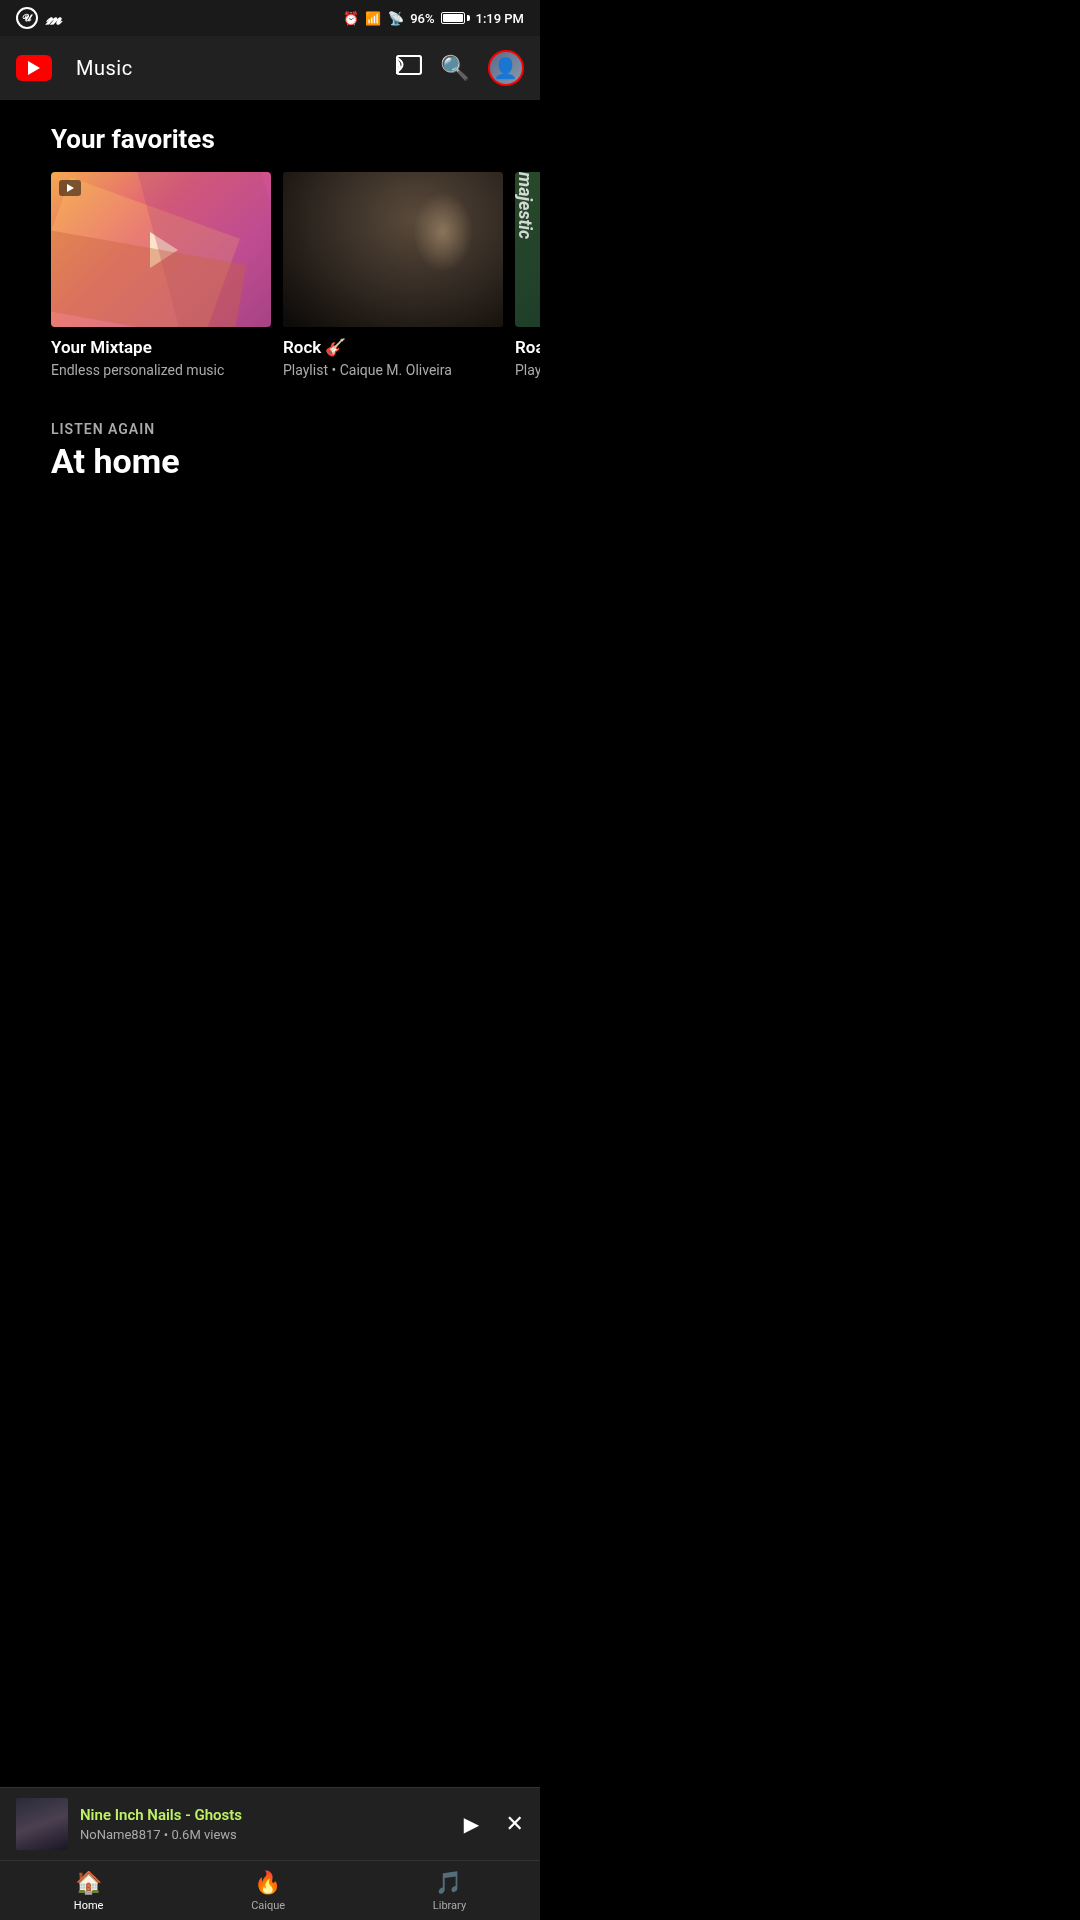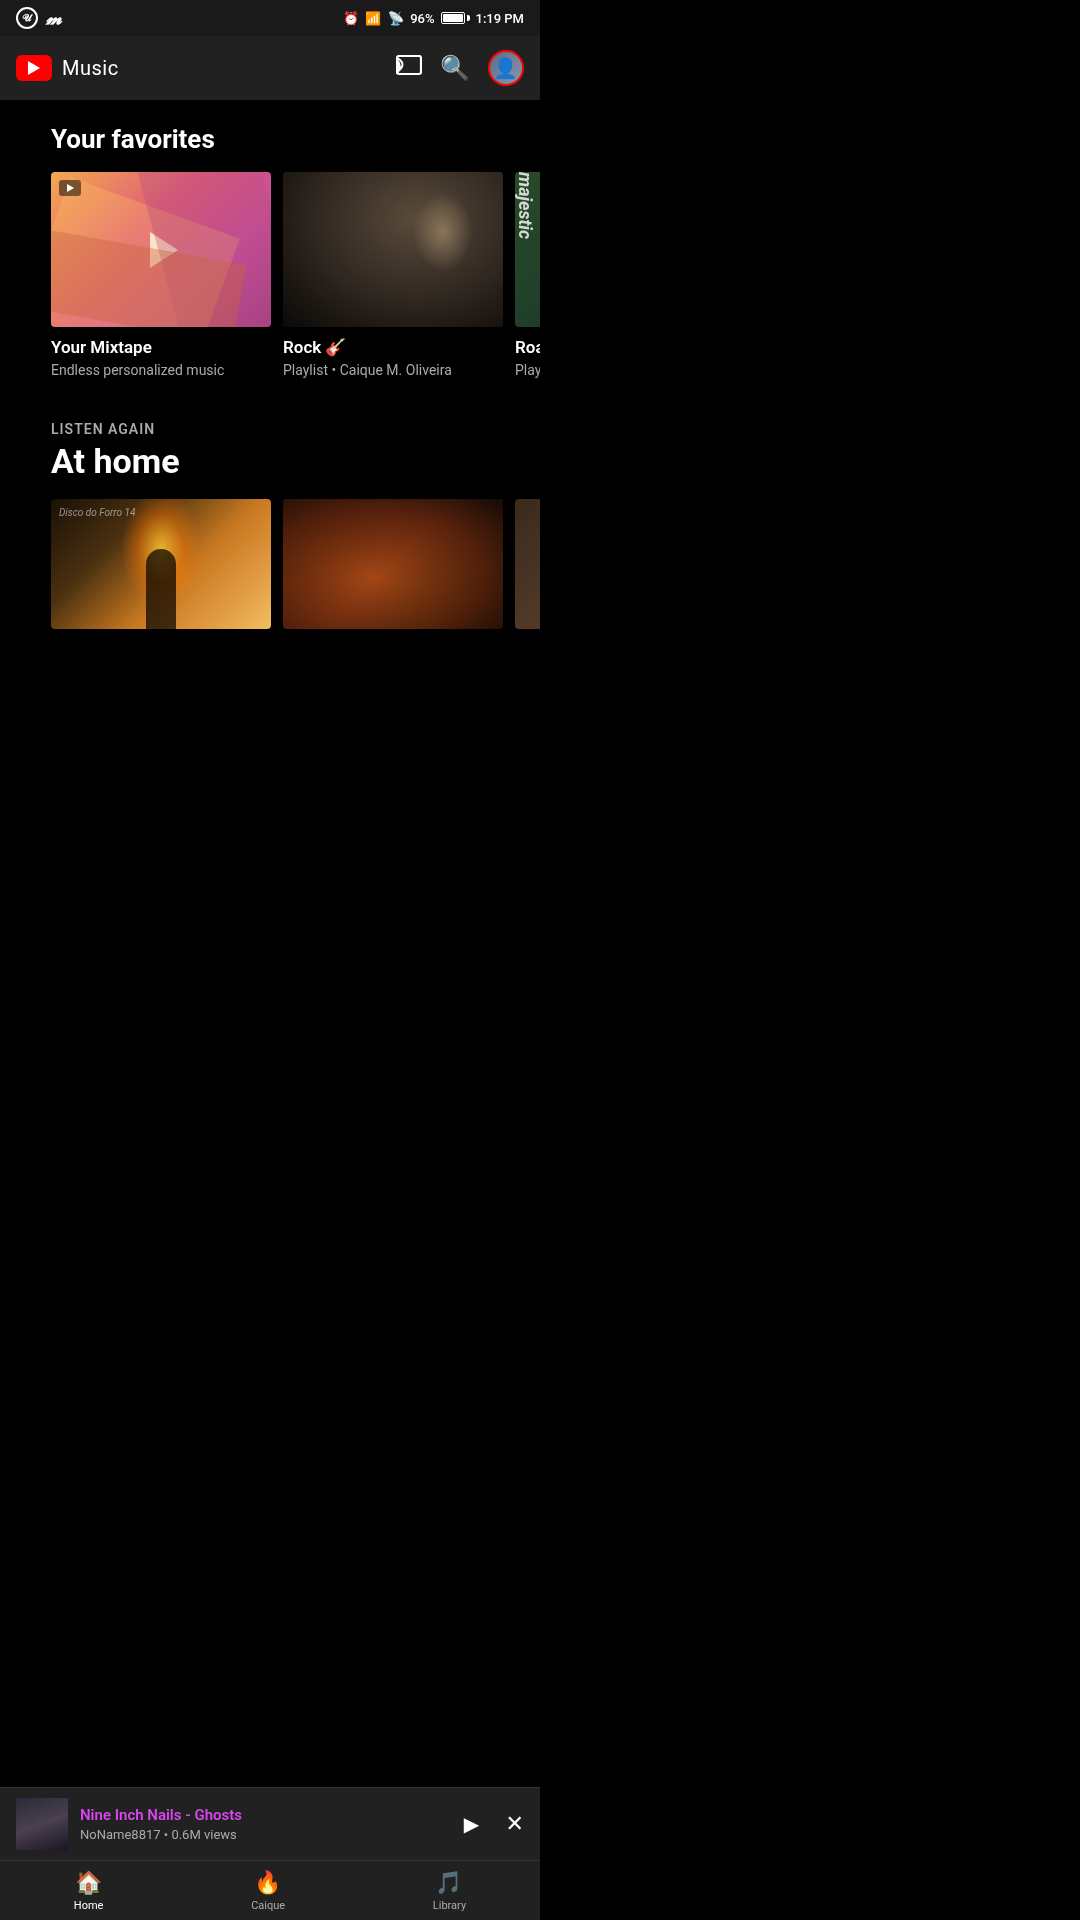--- a/index.html
+++ b/index.html
@@ -69,21 +69,21 @@
     
     .header {
       background: #212121;
       display: flex;
       align-items: center;
       padding: 10px 16px;
       height: 64px;
       gap: 12px;
     }
     .yt-logo {
-      display: flex; align-items: center; gap: 10px;
+      display: flex; align-items: center; gap: 24px;
     }
     .yt-logo-icon {
       width: 36px; height: 26px;
       background: #ff0000;
       border-radius: 6px;
       display: flex; align-items: center; justify-content: center;
     }
     .yt-logo-icon::after {
       content: '';
       border-left: 12px solid #fff;
@@ -297,21 +297,21 @@
     .np-thumb-bg {
       width: 100%; height: 100%;
       background: linear-gradient(160deg, #2a2a3a 0%, #4a4050 50%, #1a1525 100%);
     }
     .np-info {
       flex: 1;
     }
     .np-title {
       font-size: 15px;
       font-weight: 600;
-      color: #d946ef;
+      color: #bef264;
       margin-bottom: 3px;
     }
     .np-sub {
       font-size: 13px;
       color: #aaa;
     }
     .np-controls {
       display: flex; gap: 16px; align-items: center;
     }
     .np-play-btn {
@@ -476,40 +476,20 @@
         </div>
         <div class="card-name">Roa…</div>
         <div class="card-sub">Play… Cas…</div>
       </div>
     </div>
   </div>
 
   <div class="listen-again-section">
     <div class="listen-label">LISTEN AGAIN</div>
     <div class="at-home-title">At home</div>
-    <div class="listen-cards-row">
-
-      <div class="listen-card">
-        <div class="listen-card-thumb listen-thumb-1">
-          <div class="concert-glow"></div>
-          <div class="concert-figure"></div>
-          <div style="position:absolute; top:8px; left:8px; font-size:10px; color:rgba(255,255,255,0.5); font-style:italic;">Disco do Forro 14</div>
-        </div>
-      </div>
-
-      <div class="listen-card">
-        <div class="listen-card-thumb listen-thumb-2">
-          <div style="width:100%;height:100%;background:radial-gradient(ellipse at 40% 60%, rgba(180,80,20,0.6) 0%, rgba(80,30,10,0.8) 60%, rgba(20,10,5,1) 100%);"></div>
-        </div>
-      </div>
-
-      <div class="listen-card">
-        <div class="listen-card-thumb listen-thumb-partial" style="width:80px;"></div>
-      </div>
-    </div>
   </div>
 
 </div>
 
 <div class="now-playing">
   <div class="np-thumb">
     <div class="np-thumb-bg"></div>
   </div>
   <div class="np-info">
     <div class="np-title">Nine Inch Nails - Ghosts</div>

